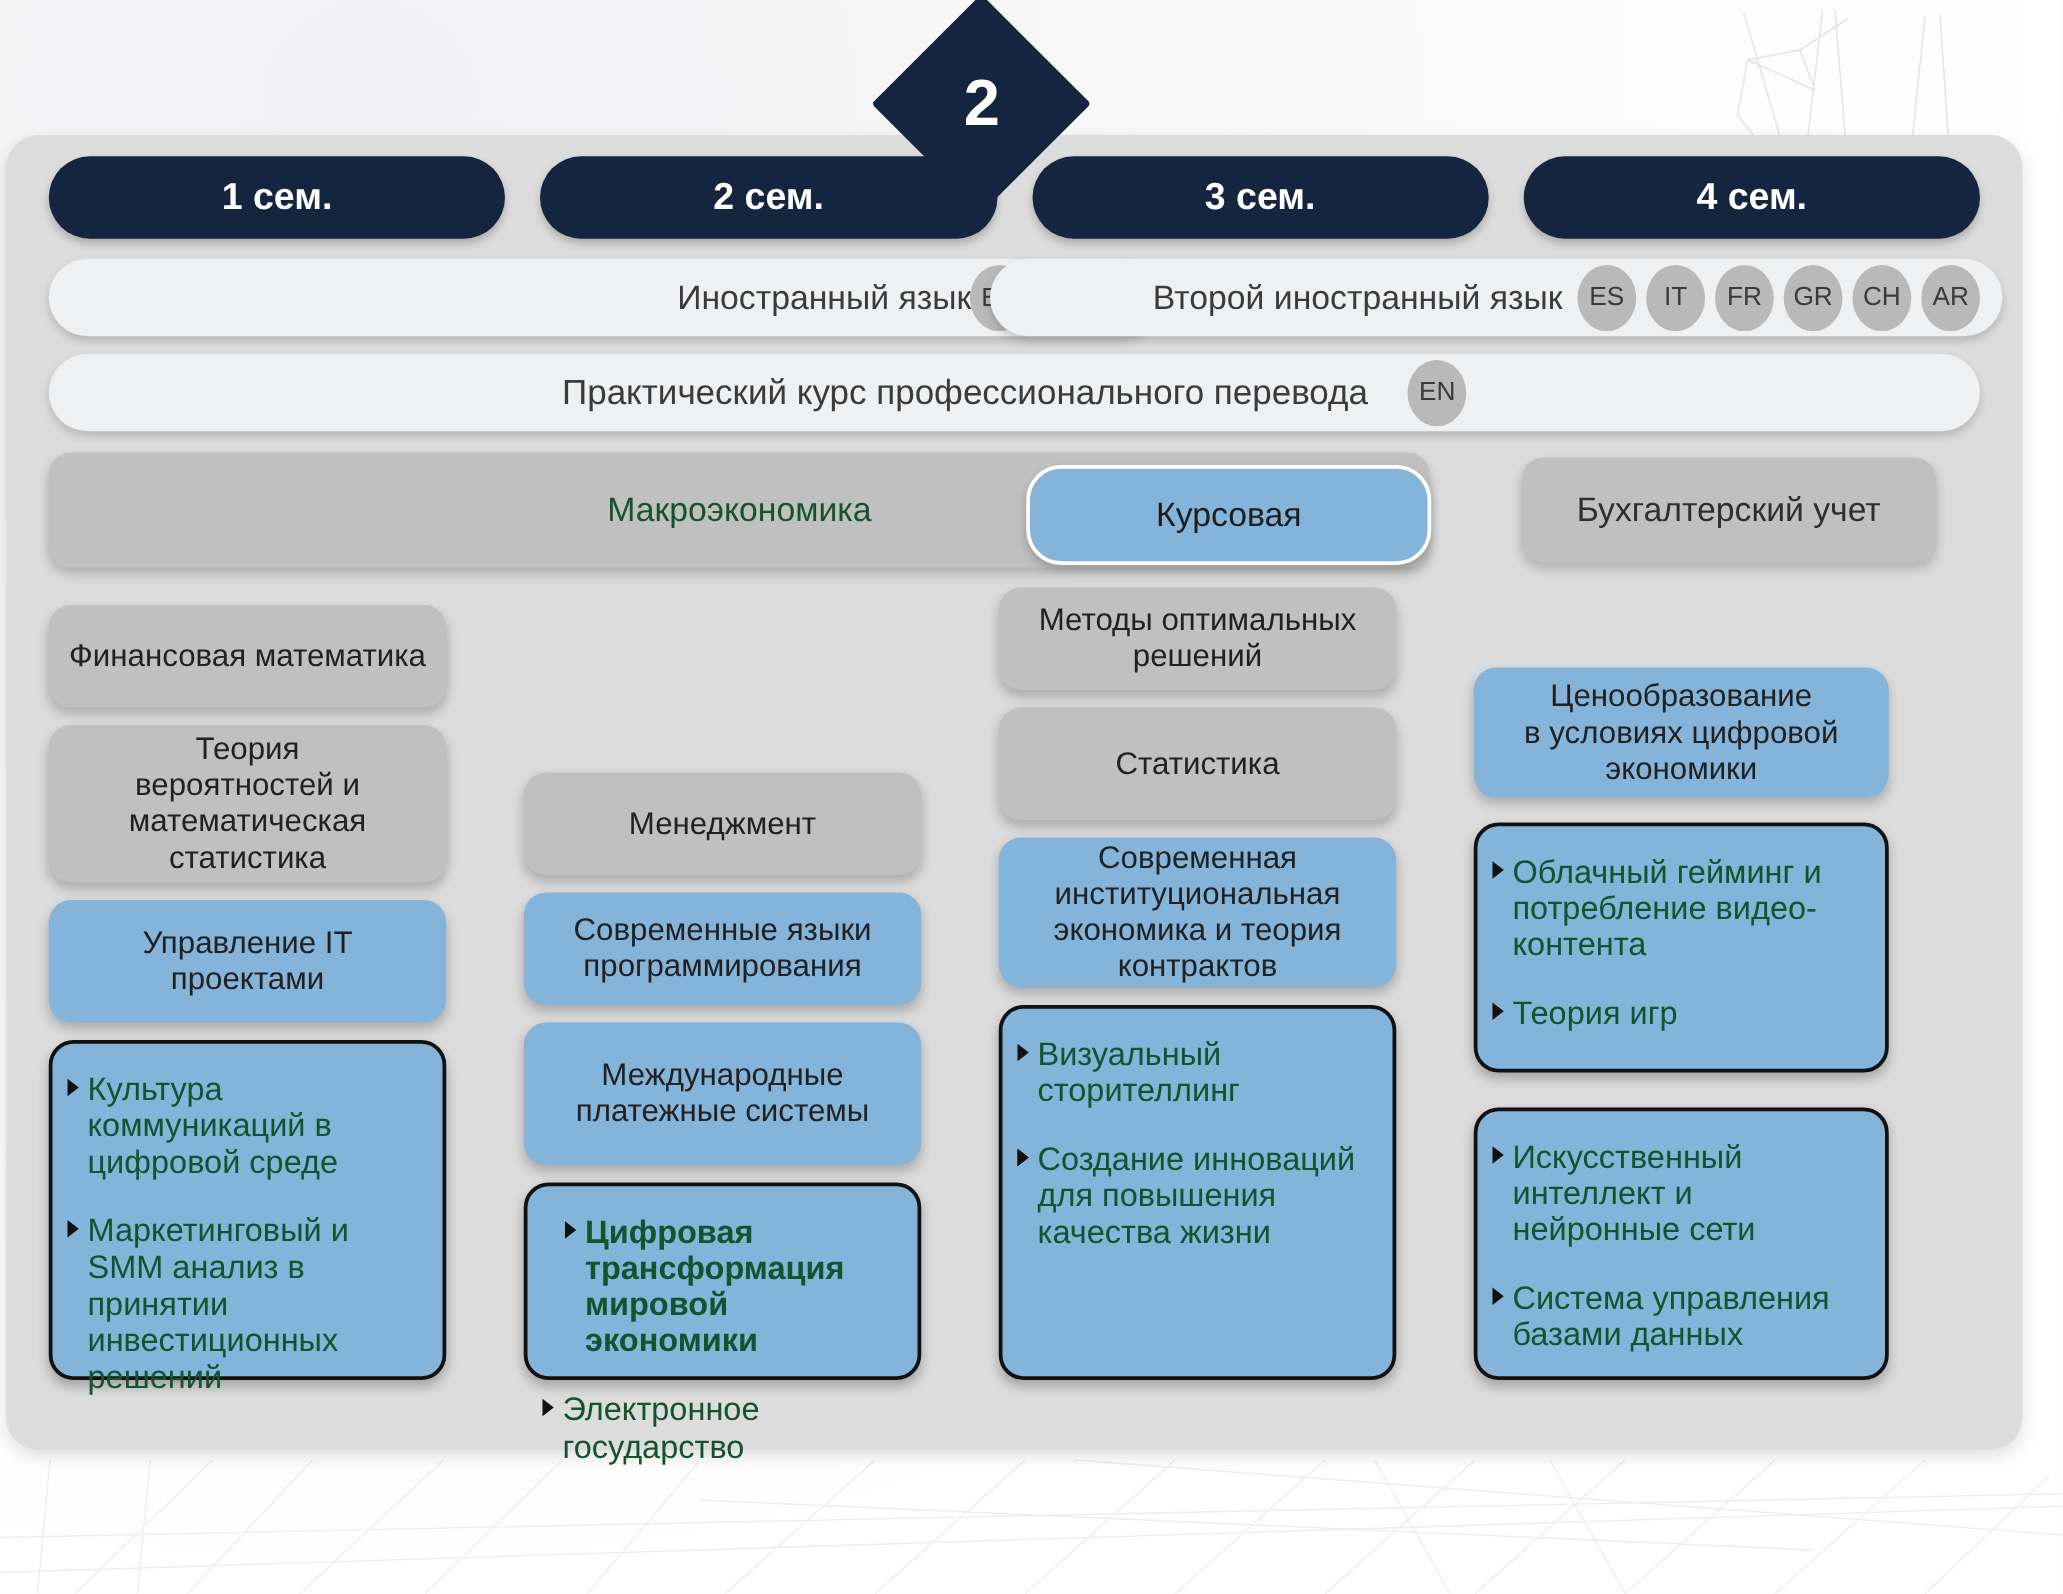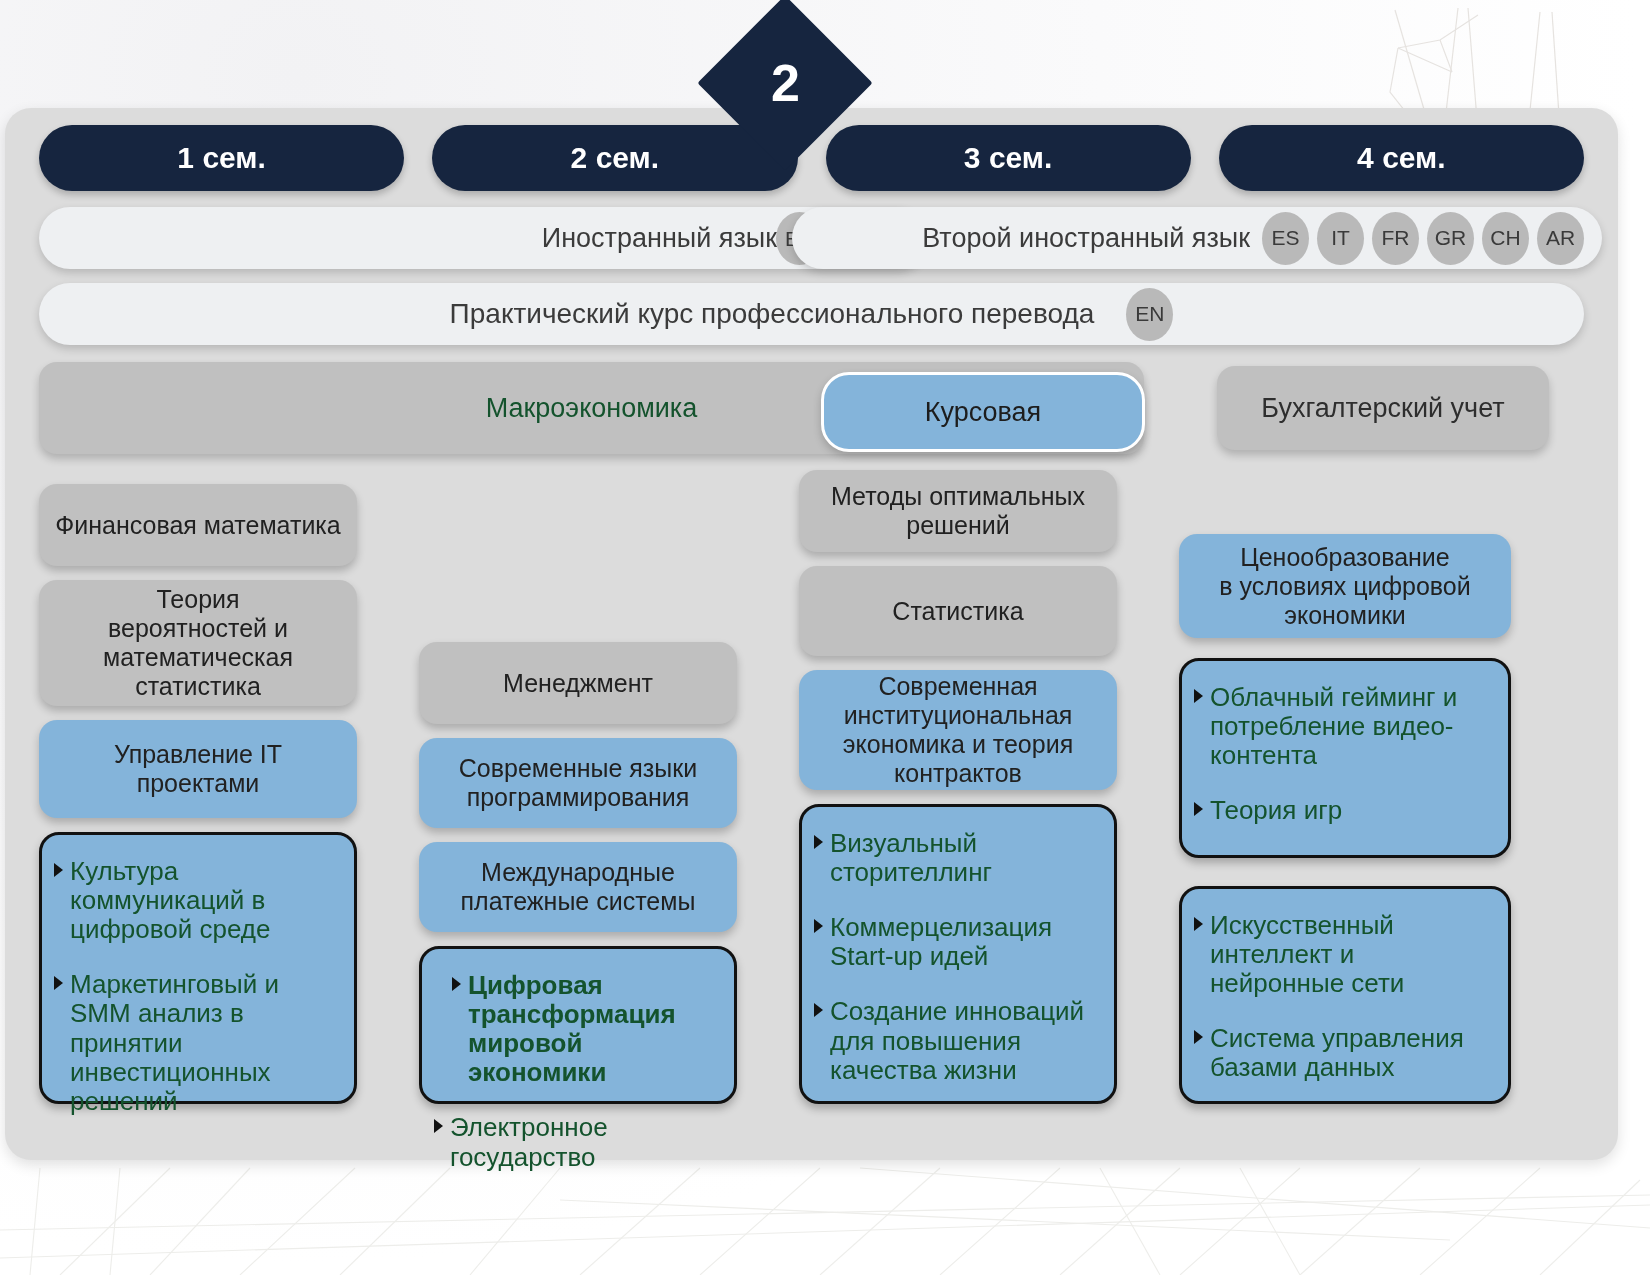--- a/index.html
+++ b/index.html
@@ -371,37 +371,37 @@
         <ul>
           <li><span class="tri"></span><span>Культура коммуникаций в цифровой среде</span></li>
           <li><span class="tri"></span><span>Маркетинговый и SMM анализ в принятии инвестиционных решений</span></li>
         </ul>
       </div>
     </div>
 
     <div class="col">
       <div class="card gray" style="height:82px">Менеджмент</div>
       <div class="card blue" style="height:90px">Современные языки<br>программирования</div>
-      <div class="card blue" style="height:90px">Международные<br>платежные системы</div>
+      <div class="card blue" style="height:114px">Международные<br>платежные системы</div>
       <div class="bullet-card indent" style="height:158px">
         <ul>
           <li><span class="tri"></span><span>Цифровая трансформация мировой экономики</span></li>
           <li><span class="tri"></span><span>Электронное государство</span></li>
         </ul>
       </div>
     </div>
 
     <div class="col">
       <div class="card gray" style="height:82px">Методы оптимальных<br>решений</div>
       <div class="card gray" style="height:90px">Статистика</div>
       <div class="card blue" style="height:120px">Современная<br>институциональная<br>экономика и теория<br>контрактов</div>
       <div class="bullet-card" style="height:300px">
         <ul>
           <li><span class="tri"></span><span>Визуальный сторителлинг</span></li>
-          <li><span class="tri"></span><span>Коммерцелизация Start-up идей</span></li>
+          <li><span class="tri"></span></li>
           <li><span class="tri"></span><span>Создание инноваций для повышения качества жизни</span></li>
         </ul>
       </div>
     </div>
 
     <div class="col wide">
       <div class="card blue" style="height:104px">Ценообразование<br>в условиях цифровой<br>экономики</div>
       <div class="bullet-card" style="height:200px;margin-top:6px">
         <ul>
           <li><span class="tri"></span><span>Облачный гейминг и потребление видео-контента</span></li>

